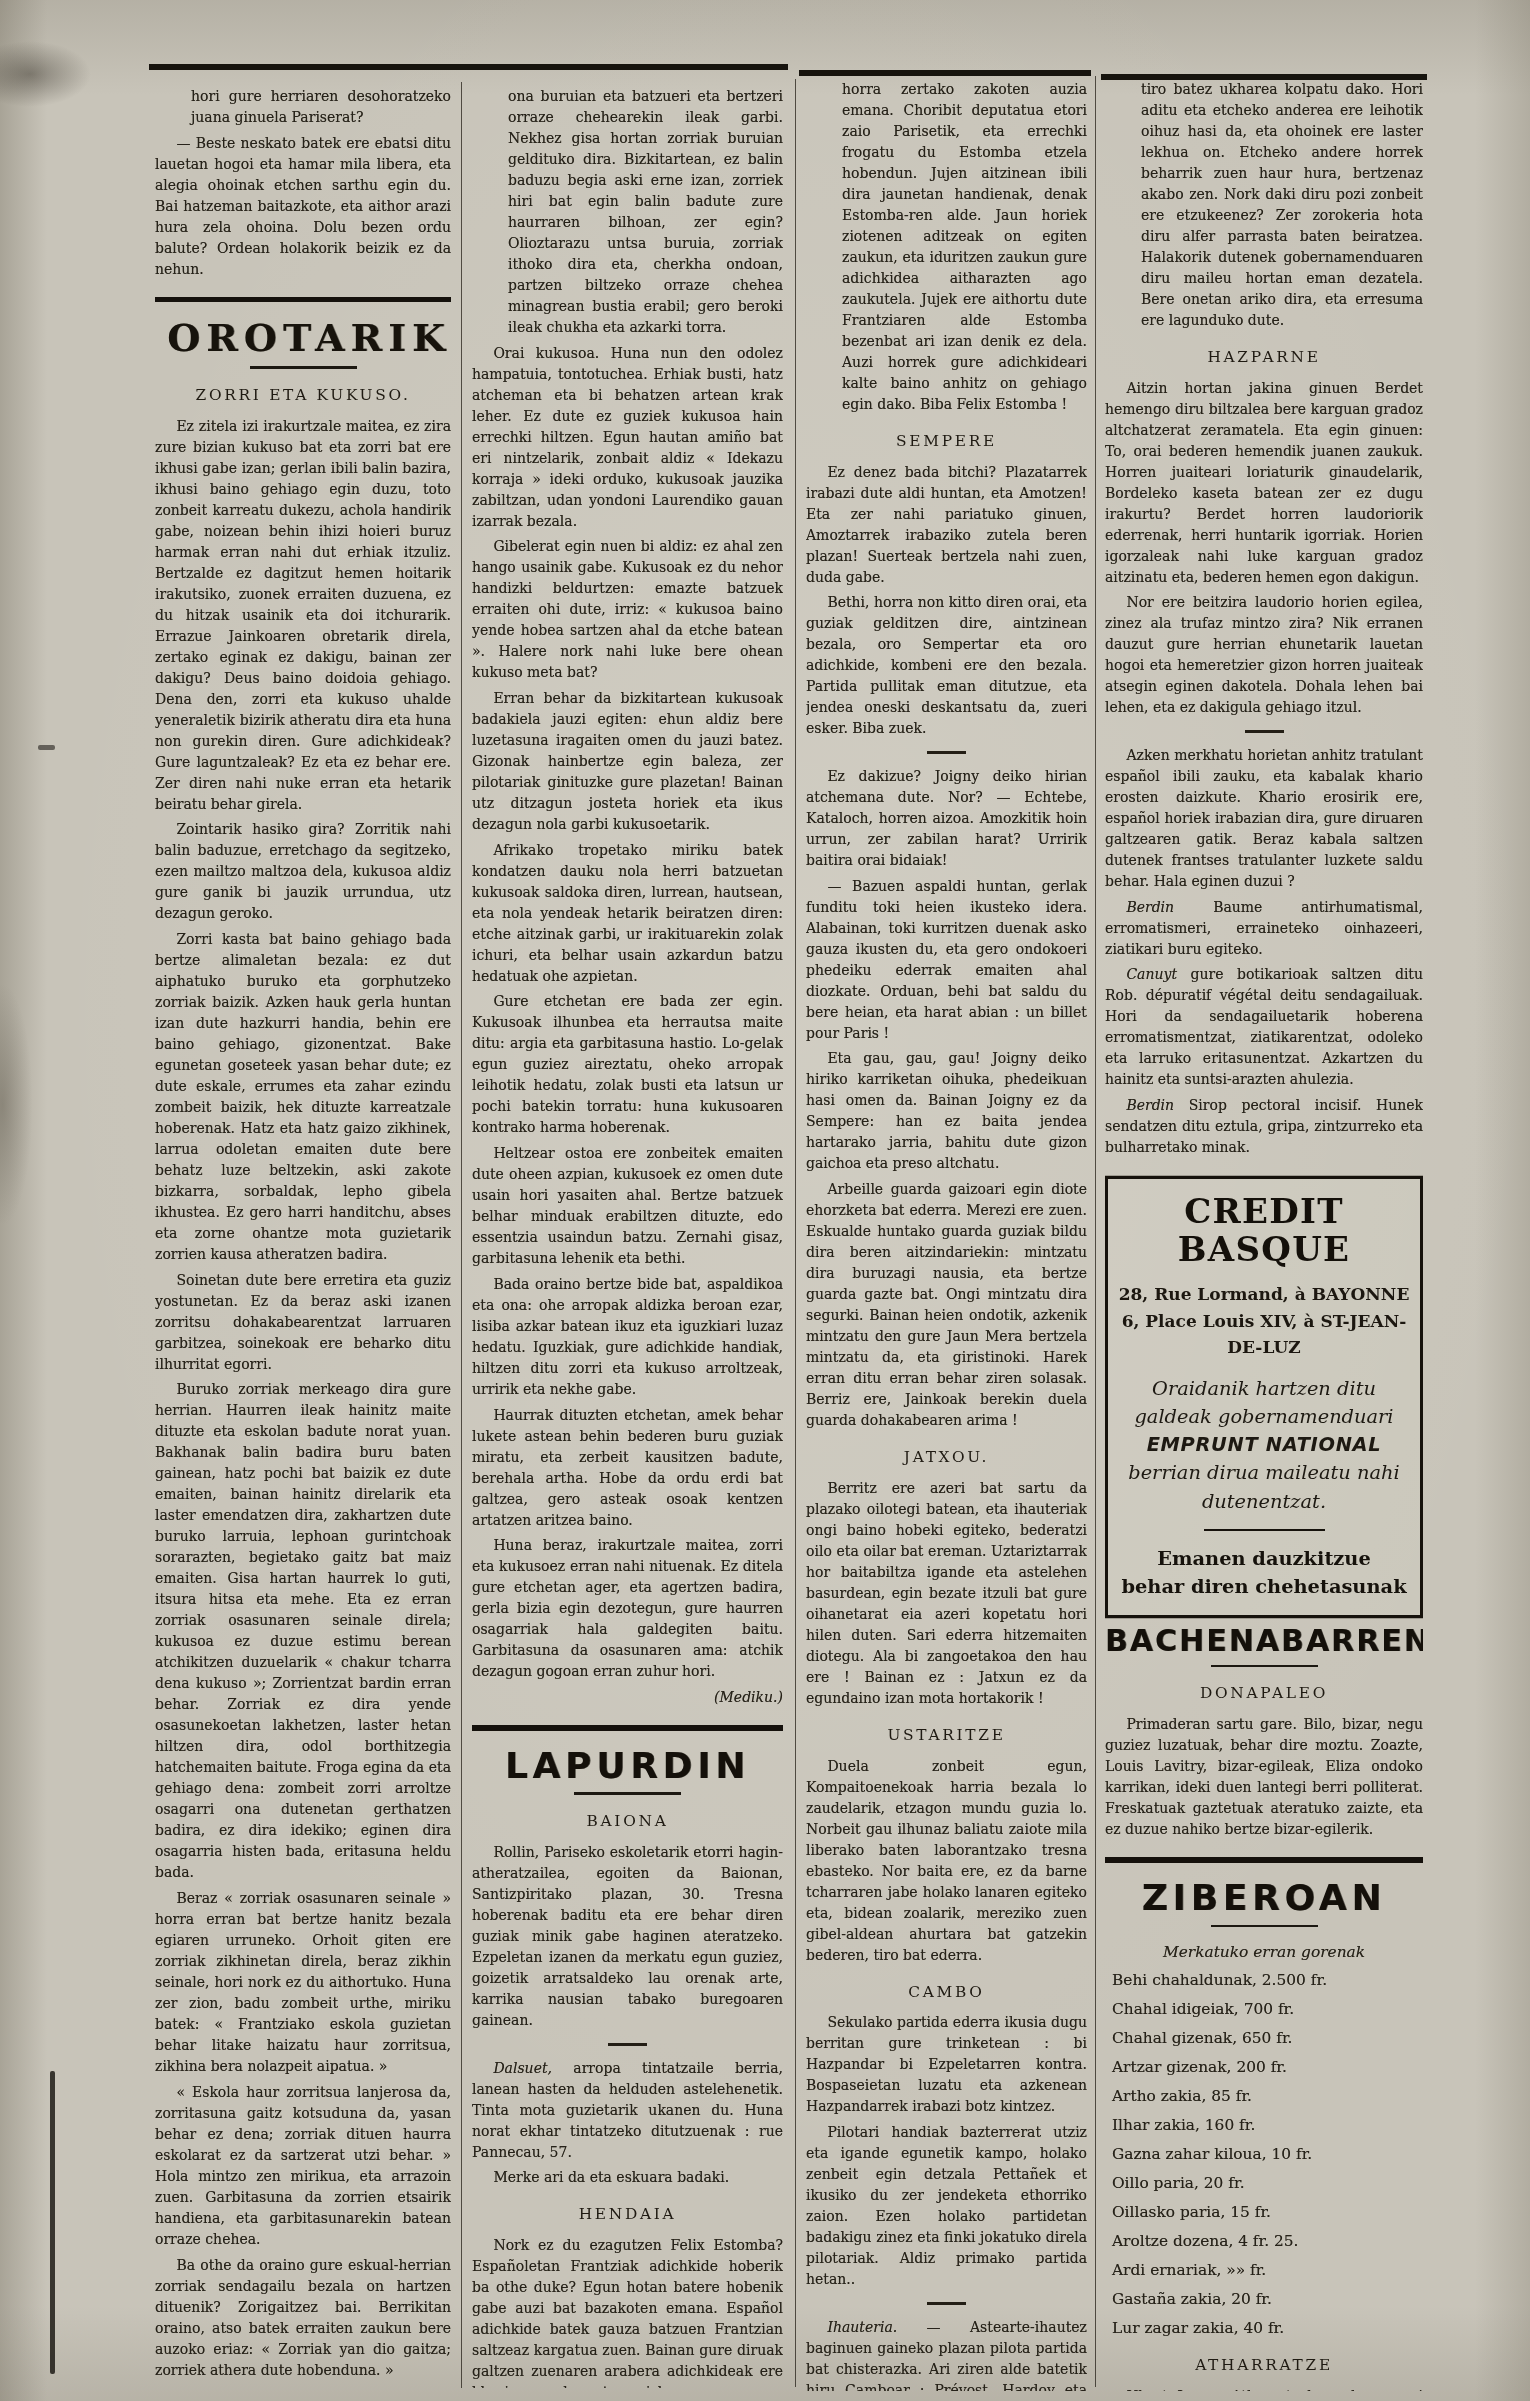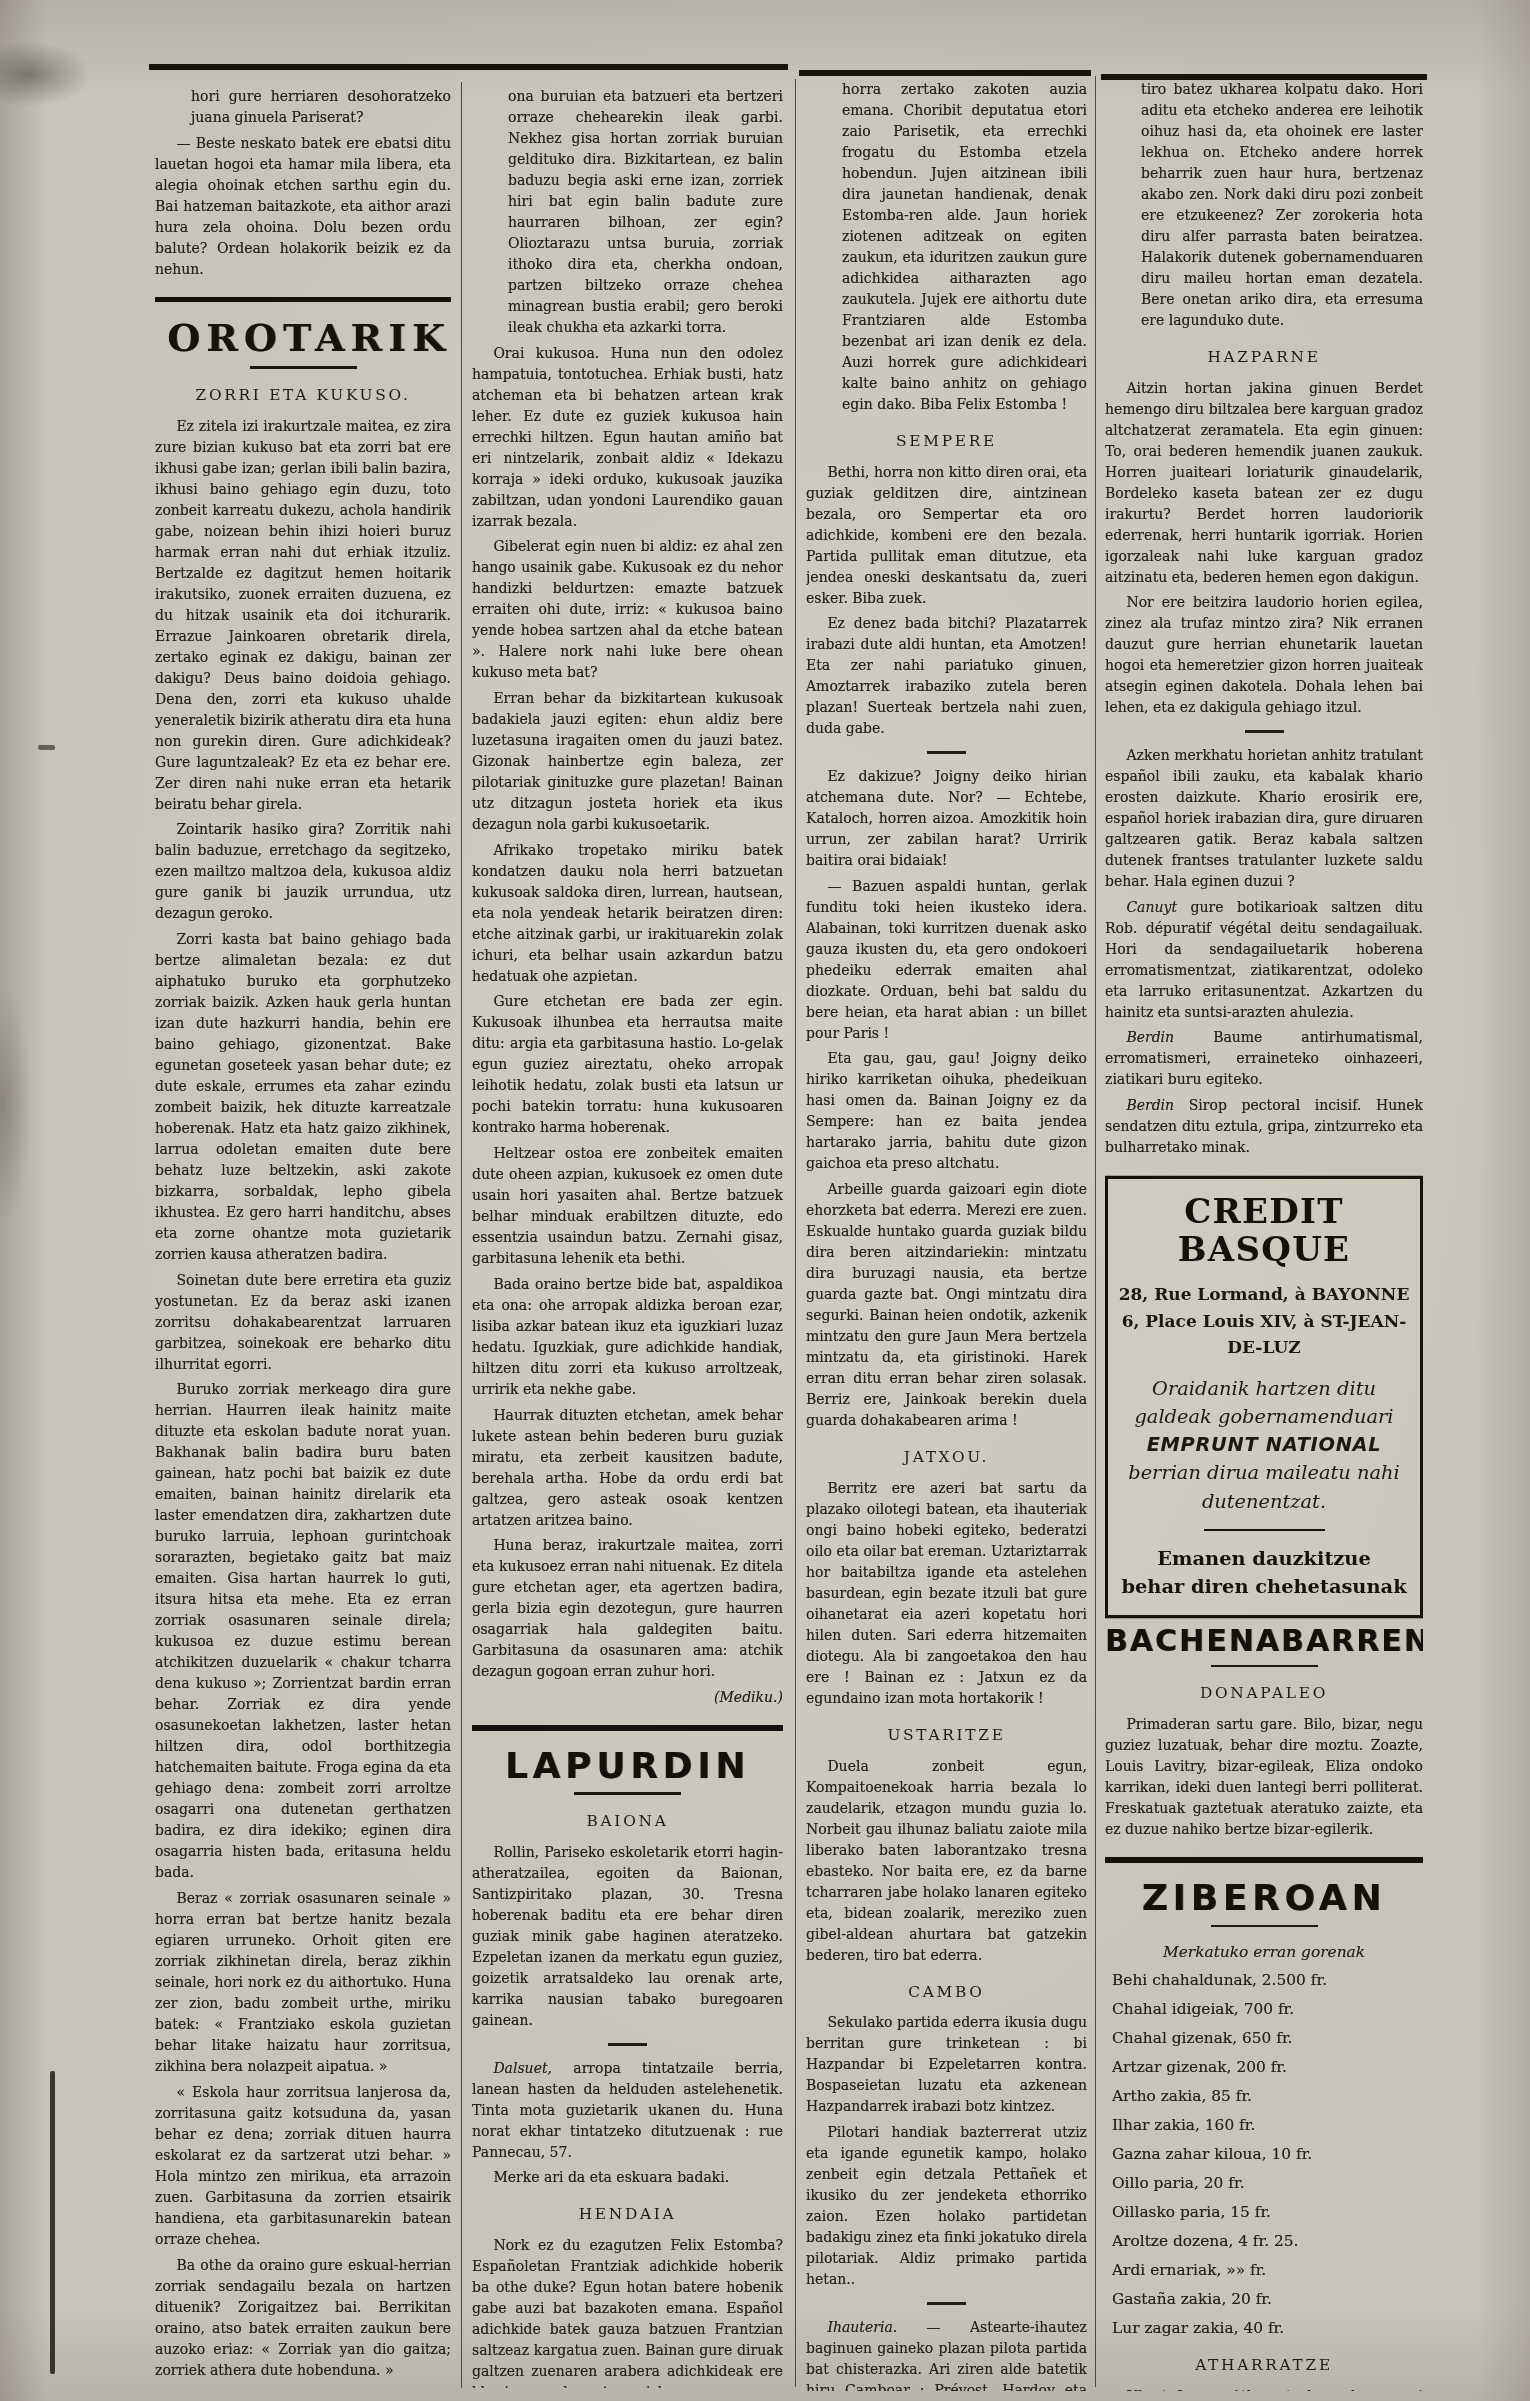--- a/index.html
+++ b/index.html
@@ -102,22 +102,22 @@
       <p class="para">Rollin, Pariseko eskoletarik etorri hagin-atheratzailea, egoiten da Baionan, Santizpiritako plazan, 30. Tresna hoberenak baditu eta ere behar diren guziak minik gabe haginen ateratzeko. Ezpeletan izanen da merkatu egun guziez, goizetik arratsaldeko lau orenak arte, karrika nausian tabako buregoaren gainean.</p>
       <div class="dash"></div>
       <p class="para"><i>Dalsuet,</i> arropa tintatzaile berria, lanean hasten da helduden astelehenetik. Tinta mota guzietarik ukanen du. Huna norat ekhar tintatzeko ditutzuenak : rue Pannecau, 57.</p>
       <p class="para">Merke ari da eta eskuara badaki.</p>
       <div class="subhead">HENDAIA</div>
       <p class="para">Nork ez du ezagutzen Felix Estomba? Españoletan Frantziak adichkide hoberik ba othe duke? Egun hotan batere hobenik gabe auzi bat bazakoten emana. Español adichkide batek gauza batzuen Frantzian saltzeaz kargatua zuen. Bainan gure diruak galtzen zuenaren arabera adichkideak ere kharioago sal arazten zaizkon.</p>
     </div>
   <div class="col" style="left:806px;top:79px;width:281px;height:2312px;font-size:13.4px;">
       <p class="para noindent">horra zertako zakoten auzia emana. Choribit deputatua etori zaio Parisetik, eta errechki frogatu du Estomba etzela hobendun. Jujen aitzinean ibili dira jaunetan handienak, denak Estomba-ren alde. Jaun horiek ziotenen aditzeak on egiten zaukun, eta iduritzen zaukun gure adichkidea aitharazten ago zaukutela. Jujek ere aithortu dute Frantziaren alde Estomba bezenbat ari izan denik ez dela. Auzi horrek gure adichkideari kalte baino anhitz on gehiago egin dako. Biba Felix Estomba !</p>
       <div class="subhead">SEMPERE</div>
+      <p class="para">Ez denez bada bitchi? Plazatarrek irabazi dute aldi huntan, eta Amotzen! Eta zer nahi pariatuko ginuen, Amoztarrek irabaziko zutela beren plazan! Suerteak bertzela nahi zuen, duda gabe.</p>
       <p class="para">Bethi, horra non kitto diren orai, eta guziak gelditzen dire, aintzinean bezala, oro Sempertar eta oro adichkide, kombeni ere den bezala. Partida pullitak eman ditutzue, eta jendea oneski deskantsatu da, zueri esker. Biba zuek.</p>
-      <p class="para">Ez denez bada bitchi? Plazatarrek irabazi dute aldi huntan, eta Amotzen! Eta zer nahi pariatuko ginuen, Amoztarrek irabaziko zutela beren plazan! Suerteak bertzela nahi zuen, duda gabe.</p>
       <div class="dash"></div>
       <p class="para">Ez dakizue? Joigny deiko hirian atchemana dute. Nor? — Echtebe, Kataloch, horren aizoa. Amozkitik hoin urrun, zer zabilan harat? Urririk baitira orai bidaiak!</p>
       <p class="para">— Bazuen aspaldi huntan, gerlak funditu toki heien ikusteko idera. Alabainan, toki kurritzen duenak asko gauza ikusten du, eta gero ondokoeri phedeiku ederrak emaiten ahal diozkate. Orduan, behi bat saldu du bere heian, eta harat abian : un billet pour Paris !</p>
       <p class="para">Eta gau, gau, gau! Joigny deiko hiriko karriketan oihuka, phedeikuan hasi omen da. Bainan Joigny ez da Sempere: han ez baita jendea hartarako jarria, bahitu dute gizon gaichoa eta preso altchatu.</p>
       <p class="para">Arbeille guarda gaizoari egin diote ehorzketa bat ederra. Merezi ere zuen. Eskualde huntako guarda guziak bildu dira beren aitzindariekin: mintzatu dira buruzagi nausia, eta bertze guarda gazte bat. Ongi mintzatu dira segurki. Bainan heien ondotik, azkenik mintzatu den gure Jaun Mera bertzela mintzatu da, eta giristinoki. Harek erran ditu erran behar ziren solasak. Berriz ere, Jainkoak berekin duela guarda dohakabearen arima !</p>
       <div class="subhead">JATXOU.</div>
       <p class="para">Berritz ere azeri bat sartu da plazako oilotegi batean, eta ihauteriak ongi baino hobeki egiteko, bederatzi oilo eta oilar bat ereman. Uztariztarrak hor baitabiltza igande eta astelehen basurdean, egin bezate itzuli bat gure oihanetarat eia azeri kopetatu hori hilen duten. Sari ederra hitzemaiten diotegu. Ala bi zangoetakoa den hau ere ! Bainan ez : Jatxun ez da egundaino izan mota hortakorik !</p>
       <div class="subhead">USTARITZE</div>
       <p class="para">Duela zonbeit egun, Kompaitoenekoak harria bezala lo zaudelarik, etzagon mundu guzia lo. Norbeit gau ilhunaz baliatu zaiote mila liberako baten laborantzako tresna ebasteko. Nor baita ere, ez da barne tcharraren jabe holako lanaren egiteko eta, bidean zoalarik, mereziko zuen gibel-aldean ahurtara bat gatzekin bederen, tiro bat ederra.</p>
       <div class="subhead">CAMBO</div>
@@ -127,22 +127,22 @@
       <p class="para"><i>Ihauteria.</i> — Astearte-ihautez baginuen gaineko plazan pilota partida bat chisterazka. Ari ziren alde batetik hiru Camboar : Prévost, Hardoy eta Goytino, bertze aldetik : Makear bat (Héguy) eta bi garaztar.</p>
       <p class="para">Gurek irabazi dute 7 ponduz.</p>
     </div>
   <div class="col" style="left:1105px;top:79px;width:318px;height:2312px;">
       <p class="para noindent">tiro batez ukharea kolpatu dako. Hori aditu eta etcheko anderea ere leihotik oihuz hasi da, eta ohoinek ere laster lekhua on. Etcheko andere horrek beharrik zuen haur hura, bertzenaz akabo zen. Nork daki diru pozi zonbeit ere etzukeenez? Zer zorokeria hota diru alfer parrasta baten beiratzea. Halakorik dutenek gobernamenduaren diru maileu hortan eman dezatela. Bere onetan ariko dira, eta erresuma ere lagunduko dute.</p>
       <div class="subhead">HAZPARNE</div>
       <p class="para">Aitzin hortan jakina ginuen Berdet hemengo diru biltzalea bere karguan gradoz altchatzerat zeramatela. Eta egin ginuen: To, orai bederen hemendik juanen zaukuk. Horren juaiteari loriaturik ginaudelarik, Bordeleko kaseta batean zer ez dugu irakurtu? Berdet horren laudoriorik ederrenak, herri huntarik igorriak. Horien igorzaleak nahi luke karguan gradoz aitzinatu eta, bederen hemen egon dakigun.</p>
       <p class="para">Nor ere beitzira laudorio horien egilea, zinez ala trufaz mintzo zira? Nik erranen dauzut gure herrian ehunetarik lauetan hogoi eta hemeretzier gizon horren juaiteak atsegin eginen dakotela. Dohala lehen bai lehen, eta ez dakigula gehiago itzul.</p>
       <div class="dash"></div>
       <p class="para">Azken merkhatu horietan anhitz tratulant español ibili zauku, eta kabalak khario erosten daizkute. Khario erosirik ere, español horiek irabazian dira, gure diruaren galtzearen gatik. Beraz kabala saltzen dutenek frantses tratulanter luzkete saldu behar. Hala eginen duzui ?</p>
+      <p class="para"><i>Berdin</i> Baume antirhumatismal, erromatismeri, erraineteko oinhazeeri, ziatikari buru egiteko.</p>
       <p class="para"><i>Canuyt</i> gure botikarioak saltzen ditu Rob. dépuratif végétal deitu sendagailuak. Hori da sendagailuetarik hoberena erromatismentzat, ziatikarentzat, odoleko eta larruko eritasunentzat. Azkartzen du hainitz eta suntsi-arazten ahulezia.</p>
-      <p class="para"><i>Berdin</i> Baume antirhumatismal, erromatismeri, erraineteko oinhazeeri, ziatikari buru egiteko.</p>
       <p class="para"><i>Berdin</i> Sirop pectoral incisif. Hunek sendatzen ditu eztula, gripa, zintzurreko eta bulharretako minak.</p>
       <div class="ad-box">
         <div class="ad-title">CREDIT BASQUE</div>
         <div class="ad-addr">28, Rue Lormand, à BAYONNE</div>
         <div class="ad-addr">6, Place Louis XIV, à ST-JEAN-DE-LUZ</div>
         <div class="ad-body">Oraidanik hartzen ditu galdeak gobernamenduari <b>EMPRUNT NATIONAL</b> berrian dirua maileatu nahi dutenentzat.</div>
         <div class="ad-rule"></div>
         <div class="ad-foot">Emanen dauzkitzue</div>
         <div class="ad-foot">behar diren chehetasunak</div>
       </div>

